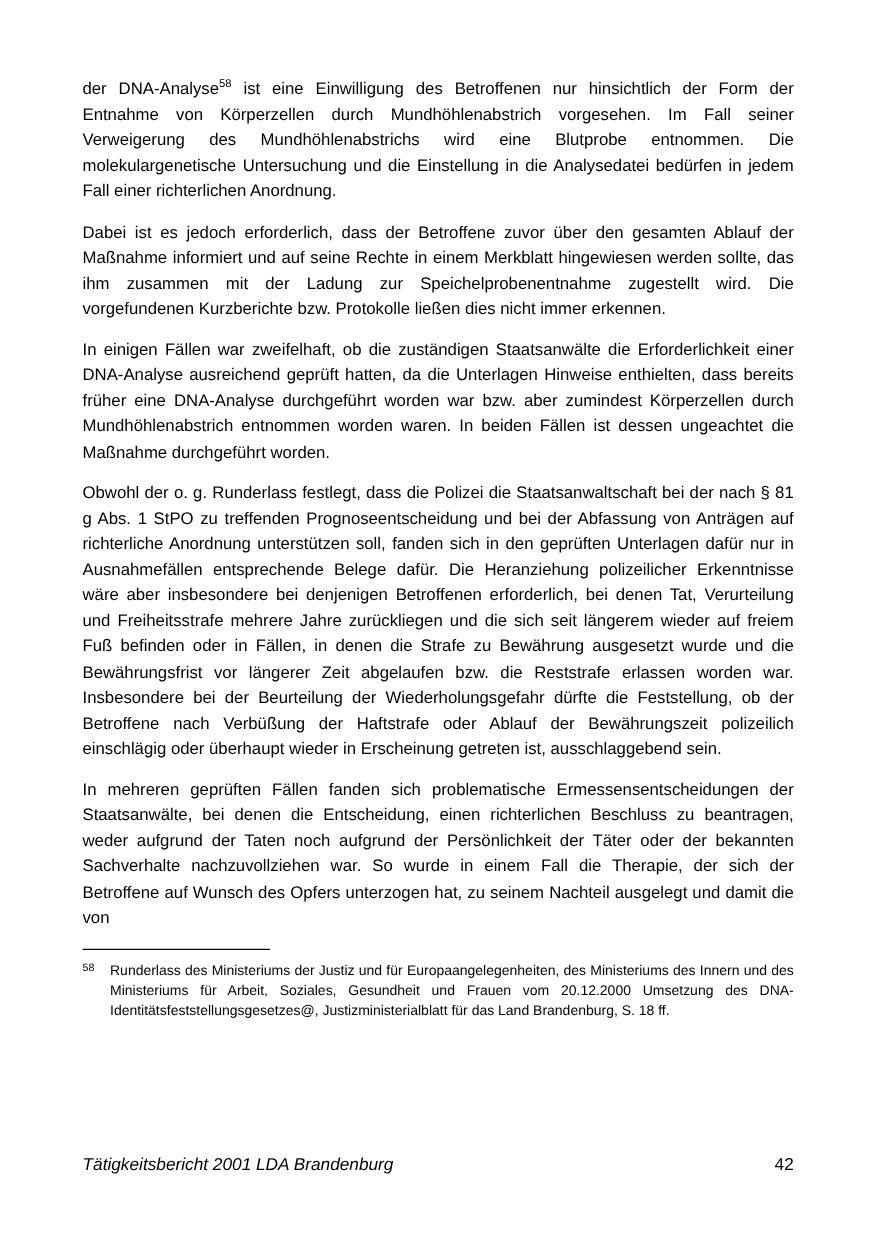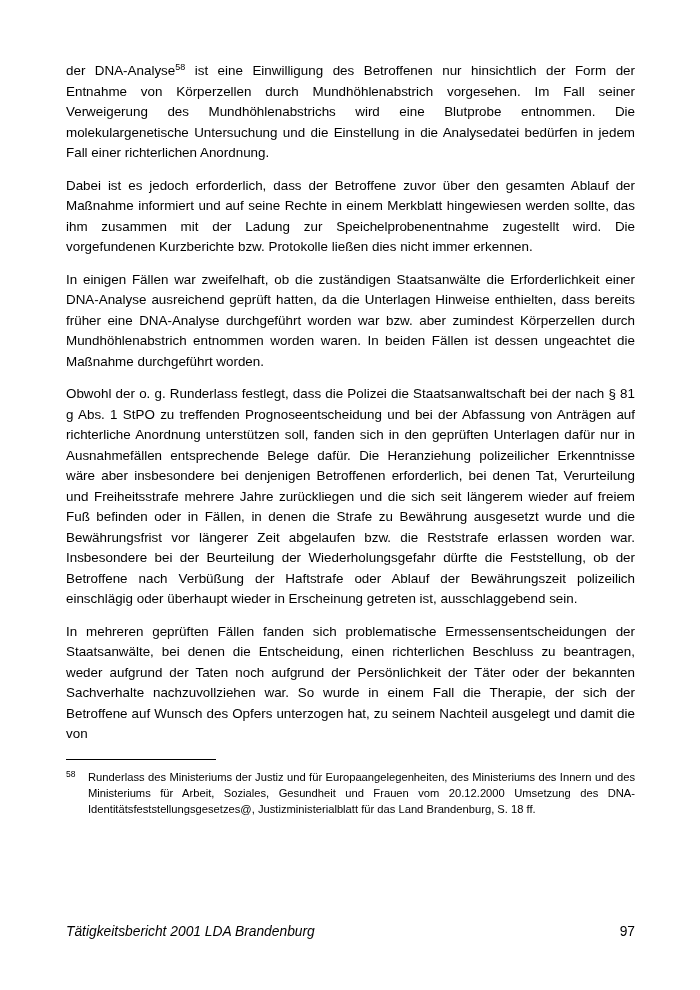--- a/index.html
+++ b/index.html
@@ -87,15 +87,15 @@
 
     <div class="footnote">
       <sup class="fn-num">58</sup>
       <span>Runderlass des Ministeriums der Justiz und für Europaangelegenheiten, des Ministeriums des Innern und des Ministeriums für Arbeit, Soziales, Gesundheit und Frauen vom 20.12.2000 Umsetzung des DNA-Identitätsfeststellungsgesetzes@, Justizministerialblatt für das Land Brandenburg, S. 18 ff.</span>
     </div>
 
   </div>
 
   <div class="footer">
     <span class="footer-title">Tätigkeitsbericht 2001 LDA Brandenburg</span>
-    <span class="footer-page">97</span>
+    <span class="footer-page">42</span>
   </div>
 </div>
 
 </body></html>

